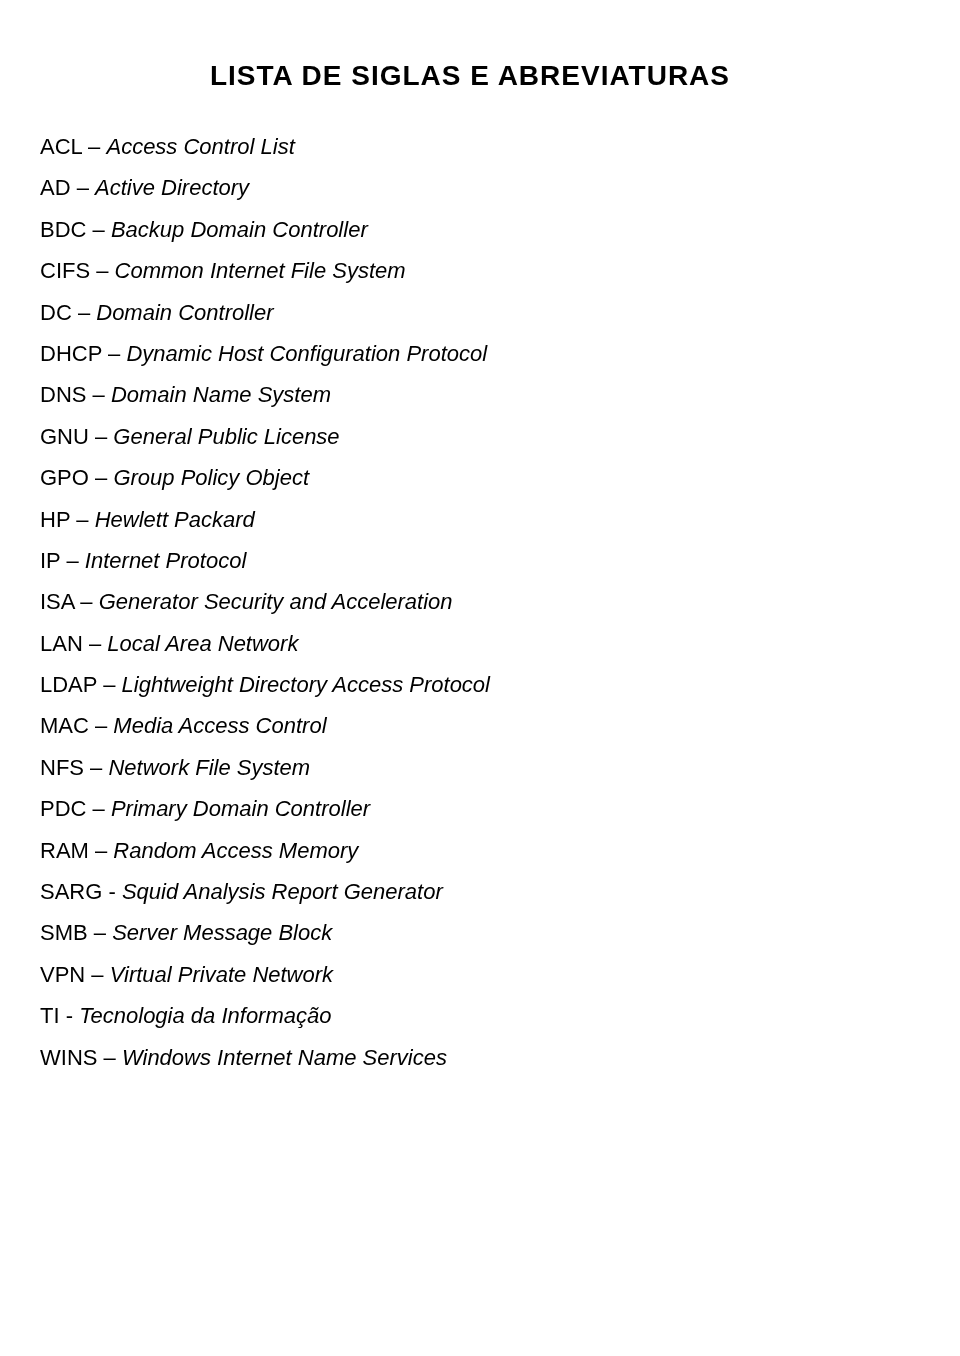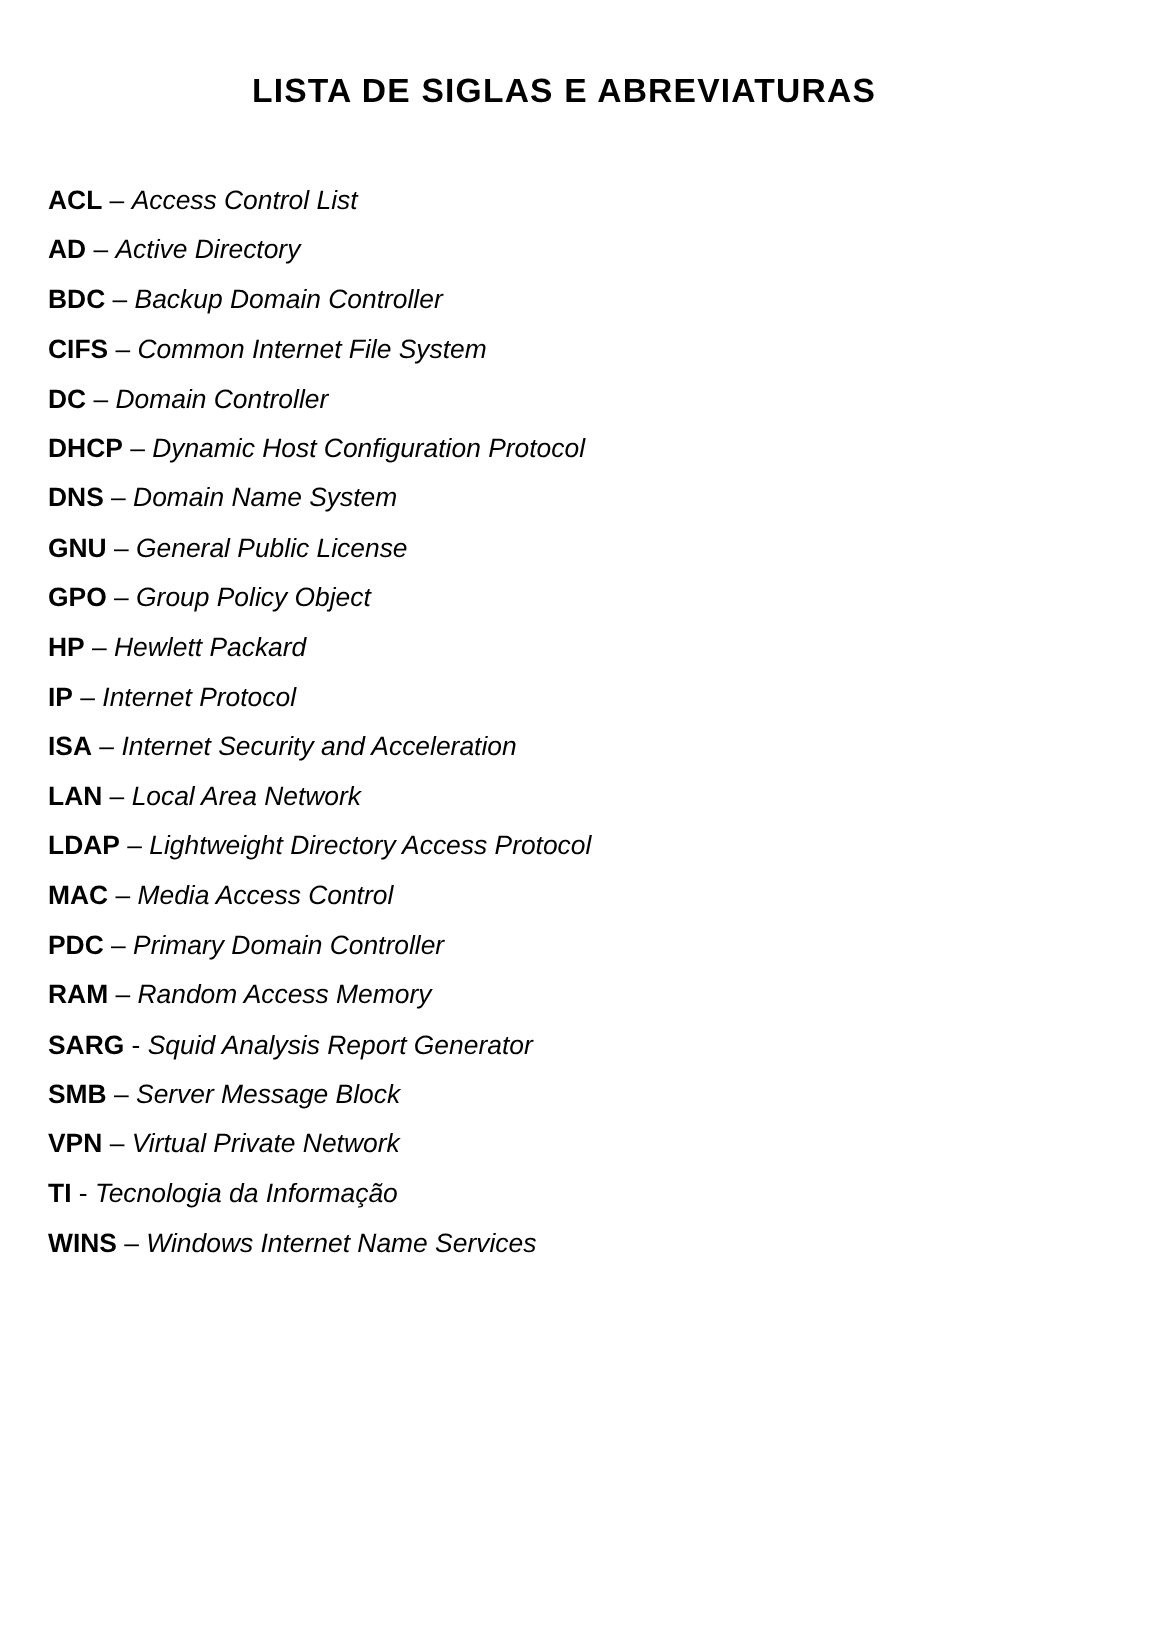--- a/index.html
+++ b/index.html
@@ -14,38 +14,38 @@
       width: 960px;
       min-height: 1356px;
       padding: 60px 60px 60px 40px;
     }
 
     .page-title {
       text-align: center;
       font-size: 28px;
       font-weight: 900;
       letter-spacing: 1px;
-      margin-bottom: 56px;
+      margin-bottom: 36px;
       color: #000000;
     }
 
     .acronym-list {
       list-style: none;
       padding: 0;
     }
 
     .acronym-item {
       font-size: 22px;
       line-height: 1.7;
       color: #000000;
       margin-bottom: 4px;
     }
 
     .acronym-abbr {
-      font-weight: 700;
+      font-weight: 400;
       font-style: normal;
     }
 
     .acronym-sep {
       font-weight: 400;
       font-style: normal;
     }
 
     .acronym-full {
       font-style: italic;
@@ -62,24 +62,25 @@
     <li class="acronym-item"><span class="acronym-abbr">AD</span><span class="acronym-sep"> – </span><span class="acronym-full">Active Directory</span></li>
     <li class="acronym-item"><span class="acronym-abbr">BDC</span><span class="acronym-sep"> – </span><span class="acronym-full">Backup Domain Controller</span></li>
     <li class="acronym-item"><span class="acronym-abbr">CIFS</span><span class="acronym-sep"> – </span><span class="acronym-full">Common Internet File System</span></li>
     <li class="acronym-item"><span class="acronym-abbr">DC</span><span class="acronym-sep"> – </span><span class="acronym-full">Domain Controller</span></li>
     <li class="acronym-item"><span class="acronym-abbr">DHCP</span><span class="acronym-sep"> – </span><span class="acronym-full">Dynamic Host Configuration Protocol</span></li>
     <li class="acronym-item"><span class="acronym-abbr">DNS</span><span class="acronym-sep"> – </span><span class="acronym-full">Domain Name System</span></li>
     <li class="acronym-item"><span class="acronym-abbr">GNU</span><span class="acronym-sep"> – </span><span class="acronym-full">General Public License</span></li>
     <li class="acronym-item"><span class="acronym-abbr">GPO</span><span class="acronym-sep"> – </span><span class="acronym-full">Group Policy Object</span></li>
     <li class="acronym-item"><span class="acronym-abbr">HP</span><span class="acronym-sep"> – </span><span class="acronym-full">Hewlett Packard</span></li>
     <li class="acronym-item"><span class="acronym-abbr">IP</span><span class="acronym-sep"> – </span><span class="acronym-full">Internet Protocol</span></li>
-    <li class="acronym-item"><span class="acronym-abbr">ISA</span><span class="acronym-sep"> – </span><span class="acronym-full">Internet Security and Acceleration</span></li>
+    <li class="acronym-item"><span class="acronym-abbr">ISA</span><span class="acronym-sep"> – </span><span class="acronym-full">Generator Security and Acceleration</span></li>
     <li class="acronym-item"><span class="acronym-abbr">LAN</span><span class="acronym-sep"> – </span><span class="acronym-full">Local Area Network</span></li>
     <li class="acronym-item"><span class="acronym-abbr">LDAP</span><span class="acronym-sep"> – </span><span class="acronym-full">Lightweight Directory Access Protocol</span></li>
     <li class="acronym-item"><span class="acronym-abbr">MAC</span><span class="acronym-sep"> – </span><span class="acronym-full">Media Access Control</span></li>
+    <li class="acronym-item"><span class="acronym-abbr">NFS</span><span class="acronym-sep"> – </span><span class="acronym-full">Network File System</span></li>
     <li class="acronym-item"><span class="acronym-abbr">PDC</span><span class="acronym-sep"> – </span><span class="acronym-full">Primary Domain Controller</span></li>
     <li class="acronym-item"><span class="acronym-abbr">RAM</span><span class="acronym-sep"> – </span><span class="acronym-full">Random Access Memory</span></li>
     <li class="acronym-item"><span class="acronym-abbr">SARG</span><span class="acronym-sep"> - </span><span class="acronym-full">Squid Analysis Report Generator</span></li>
     <li class="acronym-item"><span class="acronym-abbr">SMB</span><span class="acronym-sep"> – </span><span class="acronym-full">Server Message Block</span></li>
     <li class="acronym-item"><span class="acronym-abbr">VPN</span><span class="acronym-sep"> – </span><span class="acronym-full">Virtual Private Network</span></li>
     <li class="acronym-item"><span class="acronym-abbr">TI</span><span class="acronym-sep"> - </span><span class="acronym-full">Tecnologia da Informação</span></li>
     <li class="acronym-item"><span class="acronym-abbr">WINS</span><span class="acronym-sep"> – </span><span class="acronym-full">Windows Internet Name Services</span></li>
   </ul>
 
 </body></html>

